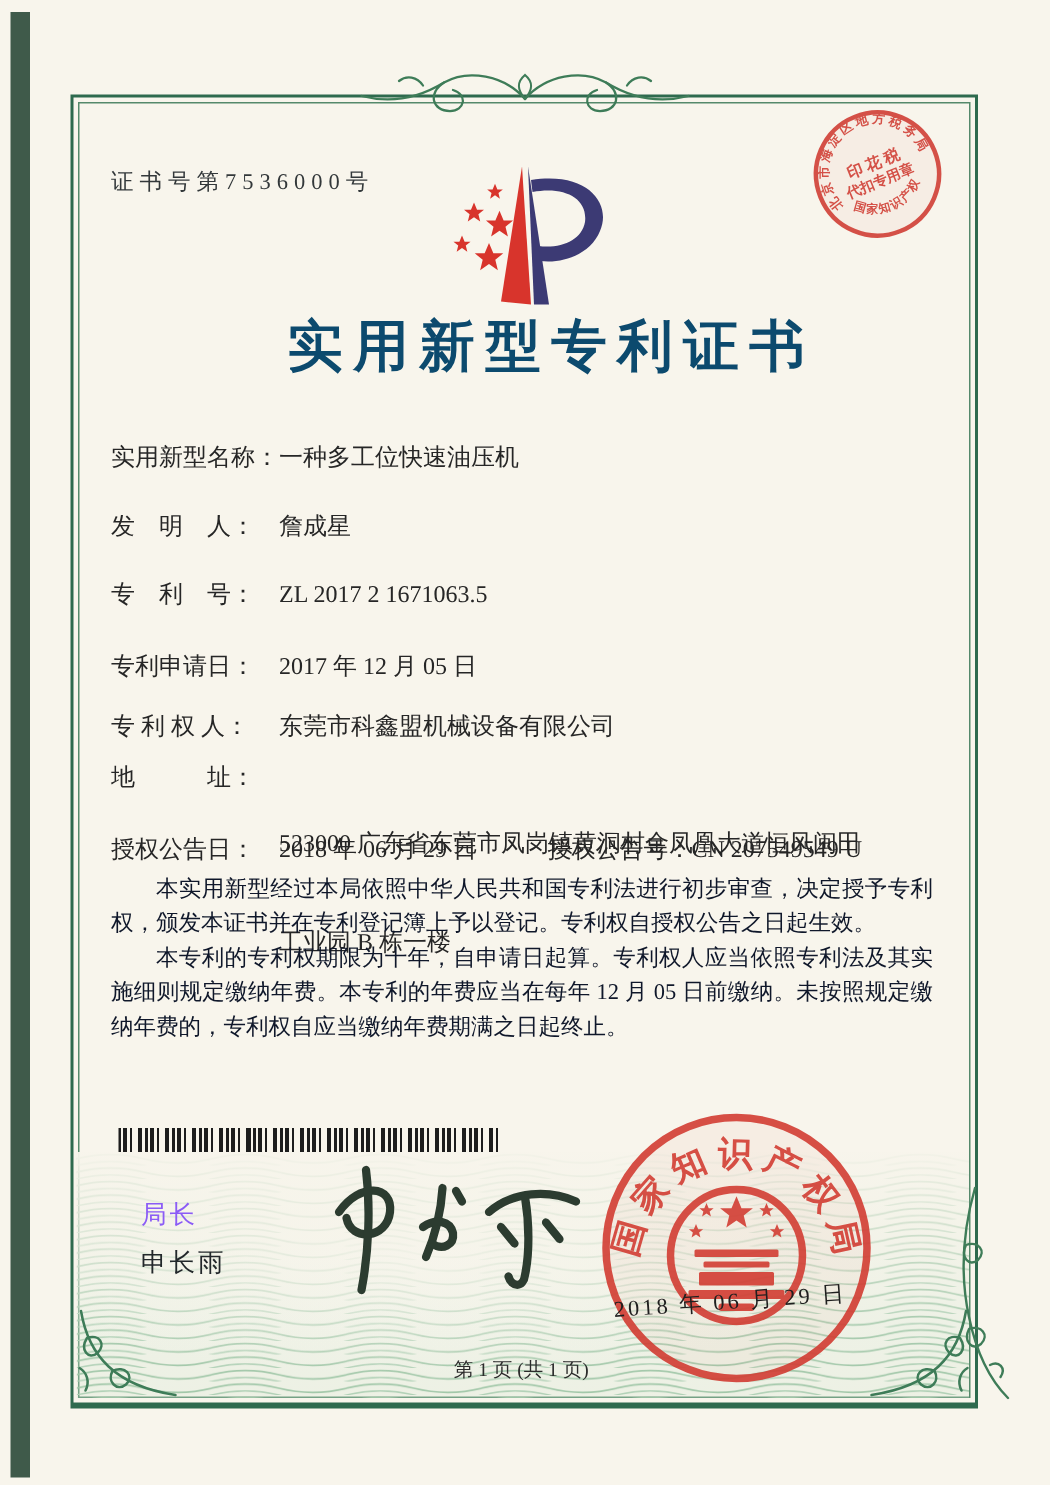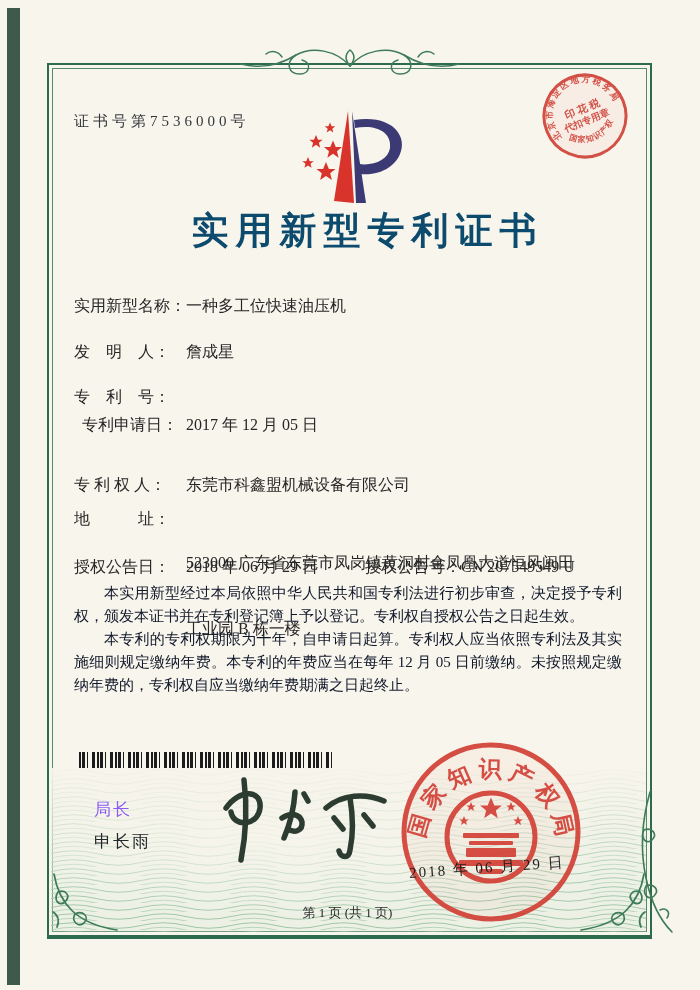--- a/index.html
+++ b/index.html
@@ -123,22 +123,23 @@
   <div class="abs field-row" style="top:295px;">
     <span class="field-label">实用新型名称：</span>
     <span class="field-value">一种多工位快速油压机</span>
   </div>
   <div class="abs field-row" style="top:341px;">
     <span class="field-label">发　明　人：</span>
     <span class="field-value">詹成星</span>
   </div>
   <div class="abs field-row" style="top:386px;">
     <span class="field-label">专　利　号：</span>
-  </div>
-  <div class="abs field-row" style="top:414px;text-align:center;">
+    <span class="field-value">ZL 2017 2 1671063.5</span>
+  </div>
+  <div class="abs field-row" style="top:434px;">
     <span class="field-label">专利申请日：</span>
     <span class="field-value">2017 年 12 月 05 日</span>
   </div>
   <div class="abs field-row" style="top:474px;align-items:center;">
     <span class="field-label">专 利 权 人：</span>
     <span class="field-value">东莞市科鑫盟机械设备有限公司</span>
   </div>
   <div class="abs field-row" style="top:508px;">
     <span class="field-label">地　　　址：</span>
     <span class="field-value">

